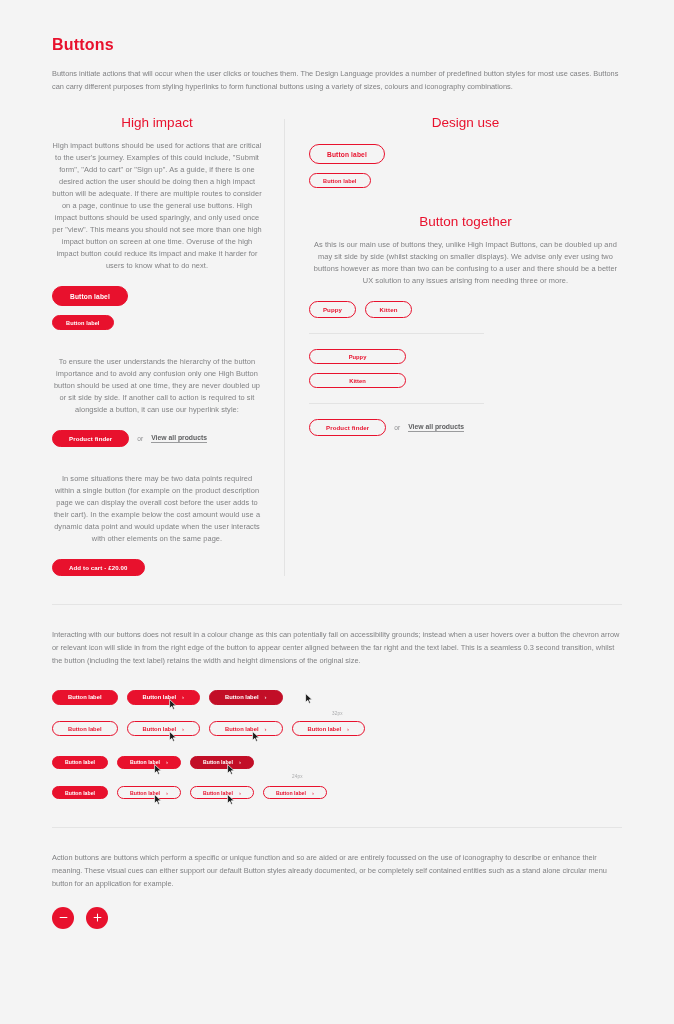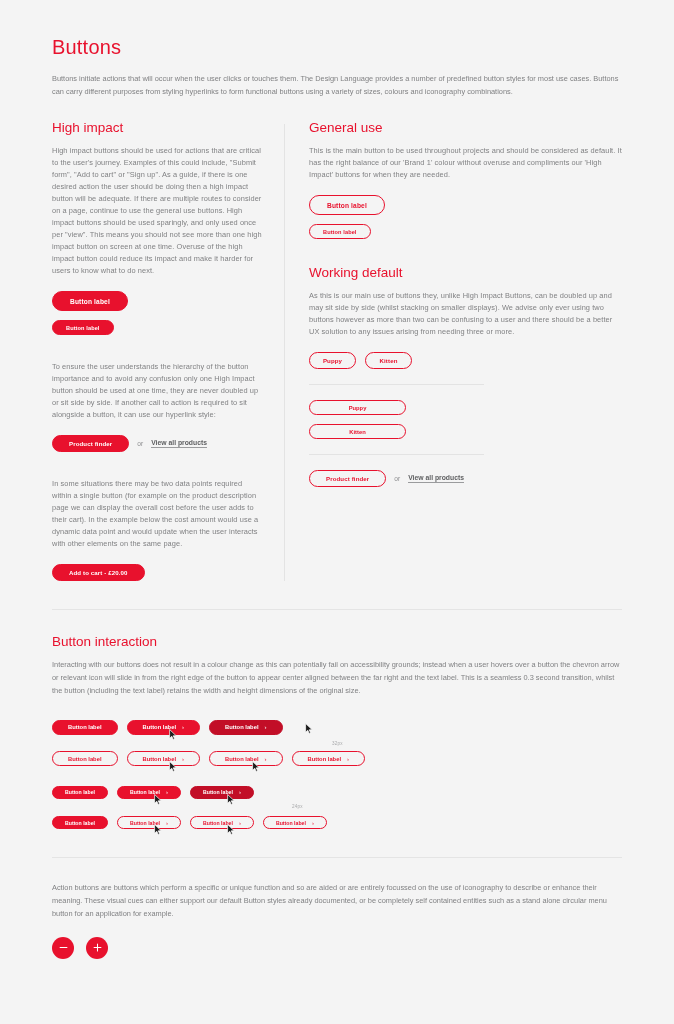--- a/index.html
+++ b/index.html
@@ -6,31 +6,31 @@
   html, body { margin:0; padding:0; }
   body {
     width:674px; height:1024px;
     background:#f4f4f4;
     font-family:"Liberation Sans", sans-serif;
     color:#6f7072;
     overflow:hidden;
   }
   .page { width:674px; height:1024px; position:relative; padding:0 52px; }
 
-  h1.title { color:#e8112d; font-size:20px; font-weight:400; letter-spacing:.2px; margin:36px 0 14px 0; }
+  h1.title { color:#e8112d; font-size:16px; font-weight:700; letter-spacing:.2px; margin:36px 0 14px 0; }
   h2.sec-title { color:#e8112d; font-size:13.5px; font-weight:400; margin:0 0 10px 0; }
   p.body { font-size:7.4px; line-height:1.62; color:#808183; margin:0; letter-spacing:.08px; }
   p.intro { font-size:7.4px; line-height:1.72; color:#808183; margin:0 0 22px 0; max-width:576px; }
 
   .cols { display:flex; align-items:flex-start; }
   .col-left { width:232px; padding-right:22px; }
   .col-div { width:1px; align-self:stretch; background:#e3e3e3; margin:4px 0 0 0; }
   .col-right { width:auto; flex:1; padding-left:24px; }
 
-  .block { margin-bottom:26px; }
+  .block { margin-bottom:26px;text-align:center; }
   .block:last-child { margin-bottom:0; }
 
   
   .btn {
     display:inline-flex; align-items:center; justify-content:center;
     border-radius:999px; font-family:"Liberation Sans", sans-serif;
     font-weight:700; white-space:nowrap; cursor:pointer; user-select:none;
     position:relative; background:transparent;
   }
   .btn-solid { background:#e8112d; color:#ffffff; border:1px solid #e8112d; }
@@ -97,21 +97,21 @@
           <div class="btn btn-solid sz-lg">
             <span>Button label</span>
           </div>
           <div class="btn btn-solid sz-sm">
             <span>Button label</span>
           </div>
         </div>
       </div>
 
       <div class="block">
-        <p class="body">To ensure the user understands the hierarchy of the button importance and to avoid any confusion only one High Impact button should be used at one time, they are never doubled up or sit side by side. If another call to action is required to sit alongside a button, it can use our hyperlink style:</p>
+        <p class="body">To ensure the user understands the hierarchy of the button importance and to avoid any confusion only one High Button button should be used at one time, they are never doubled up or sit side by side. If another call to action is required to sit alongside a button, it can use our hyperlink style:</p>
         <div class="link-row" style="margin-top:14px;">
           <div class="btn btn-solid sz-md">
             <span>Product finder</span>
           </div>
           <span class="or">or</span>
           <span class="hyperlink">View all products</span>
         </div>
       </div>
 
       <div class="block">
@@ -123,34 +123,33 @@
         </div>
       </div>
 
     </div>
 
     <div class="col-div"></div>
 
     <div class="col-right">
 
       <div class="block">
-        <h2 class="sec-title">General use</h2>
-        <p class="body">This is the main button to be used throughout projects and should be considered as default. It has the right balance of our 'Brand 1' colour without overuse and compliments our 'High Impact' buttons for when they are needed.</p>
+        <h2 class="sec-title">Design use</h2>
         <div class="btn-stack" style="margin-top:14px;">
           <div class="btn btn-outline sz-lg">
             <span>Button label</span>
           </div>
           <div class="btn btn-outline sz-sm">
             <span>Button label</span>
           </div>
         </div>
       </div>
 
       <div class="block">
-        <h2 class="sec-title">Working default</h2>
+        <h2 class="sec-title">Button together</h2>
         <p class="body">As this is our main use of buttons they, unlike High Impact Buttons, can be doubled up and may sit side by side (whilst stacking on smaller displays). We advise only ever using two buttons however as more than two can be confusing to a user and there should be a better UX solution to any issues arising from needing three or more.</p>
 
         <div class="btn-row" style="margin-top:14px;margin-bottom:0;">
           <div class="btn btn-outline sz-md" style="width:47px;">
             <span>Puppy</span>
           </div>
           <div class="btn btn-outline sz-md" style="width:47px;">
             <span>Kitten</span>
           </div>
         </div>
@@ -176,21 +175,20 @@
           <span class="hyperlink">View all products</span>
         </div>
       </div>
 
     </div>
   </div>
 
   <div class="sec-div"></div>
 
   <div>
-    <h2 class="sec-title">Button interaction</h2>
     <p class="intro" style="margin-bottom:18px;">Interacting with our buttons does not result in a colour change as this can potentially fail on accessibility grounds; instead when a user hovers over a button the chevron arrow or relevant icon will slide in from the right edge of the button to appear center aligned between the far right and the text label. This is a seamless 0.3 second transition, whilst the button (including the text label) retains the width and height dimensions of the original size.</p>
 
     <div id="ia-groups">
         <div class="ia-group">
           <div class="ia-row">
             <div style="position: relative;"><div class="btn btn-solid sz-x">
                 <span>Button label</span>
               </div></div>
             <div style="position: relative;"><div class="btn btn-solid sz-x">
                 <span>Button label</span>

